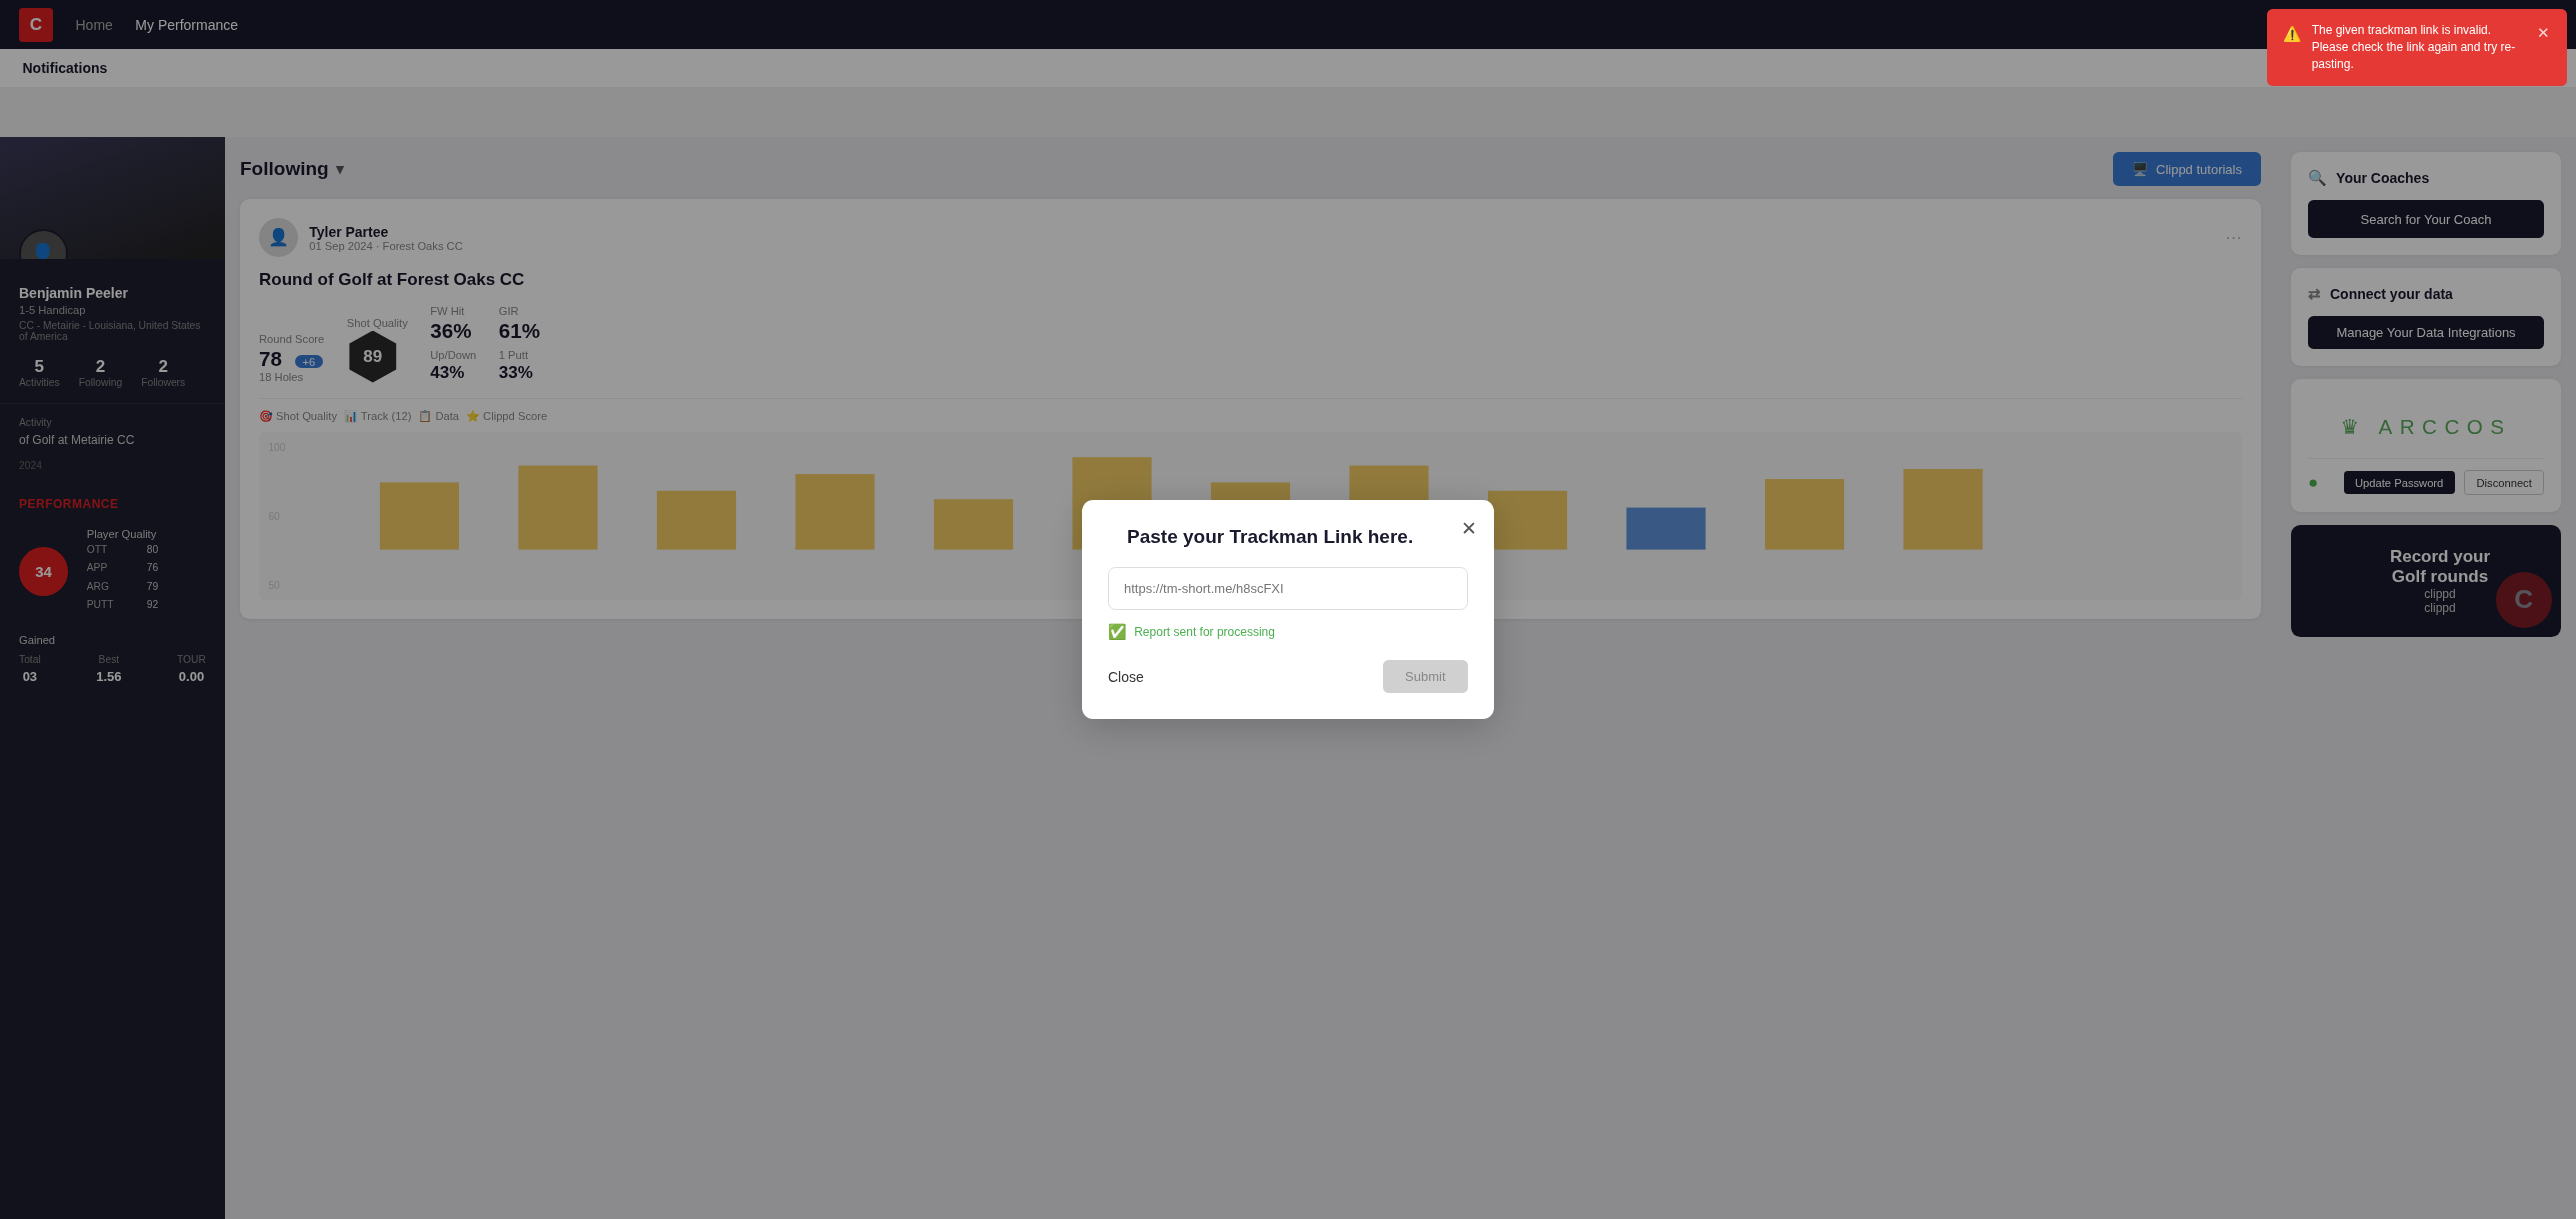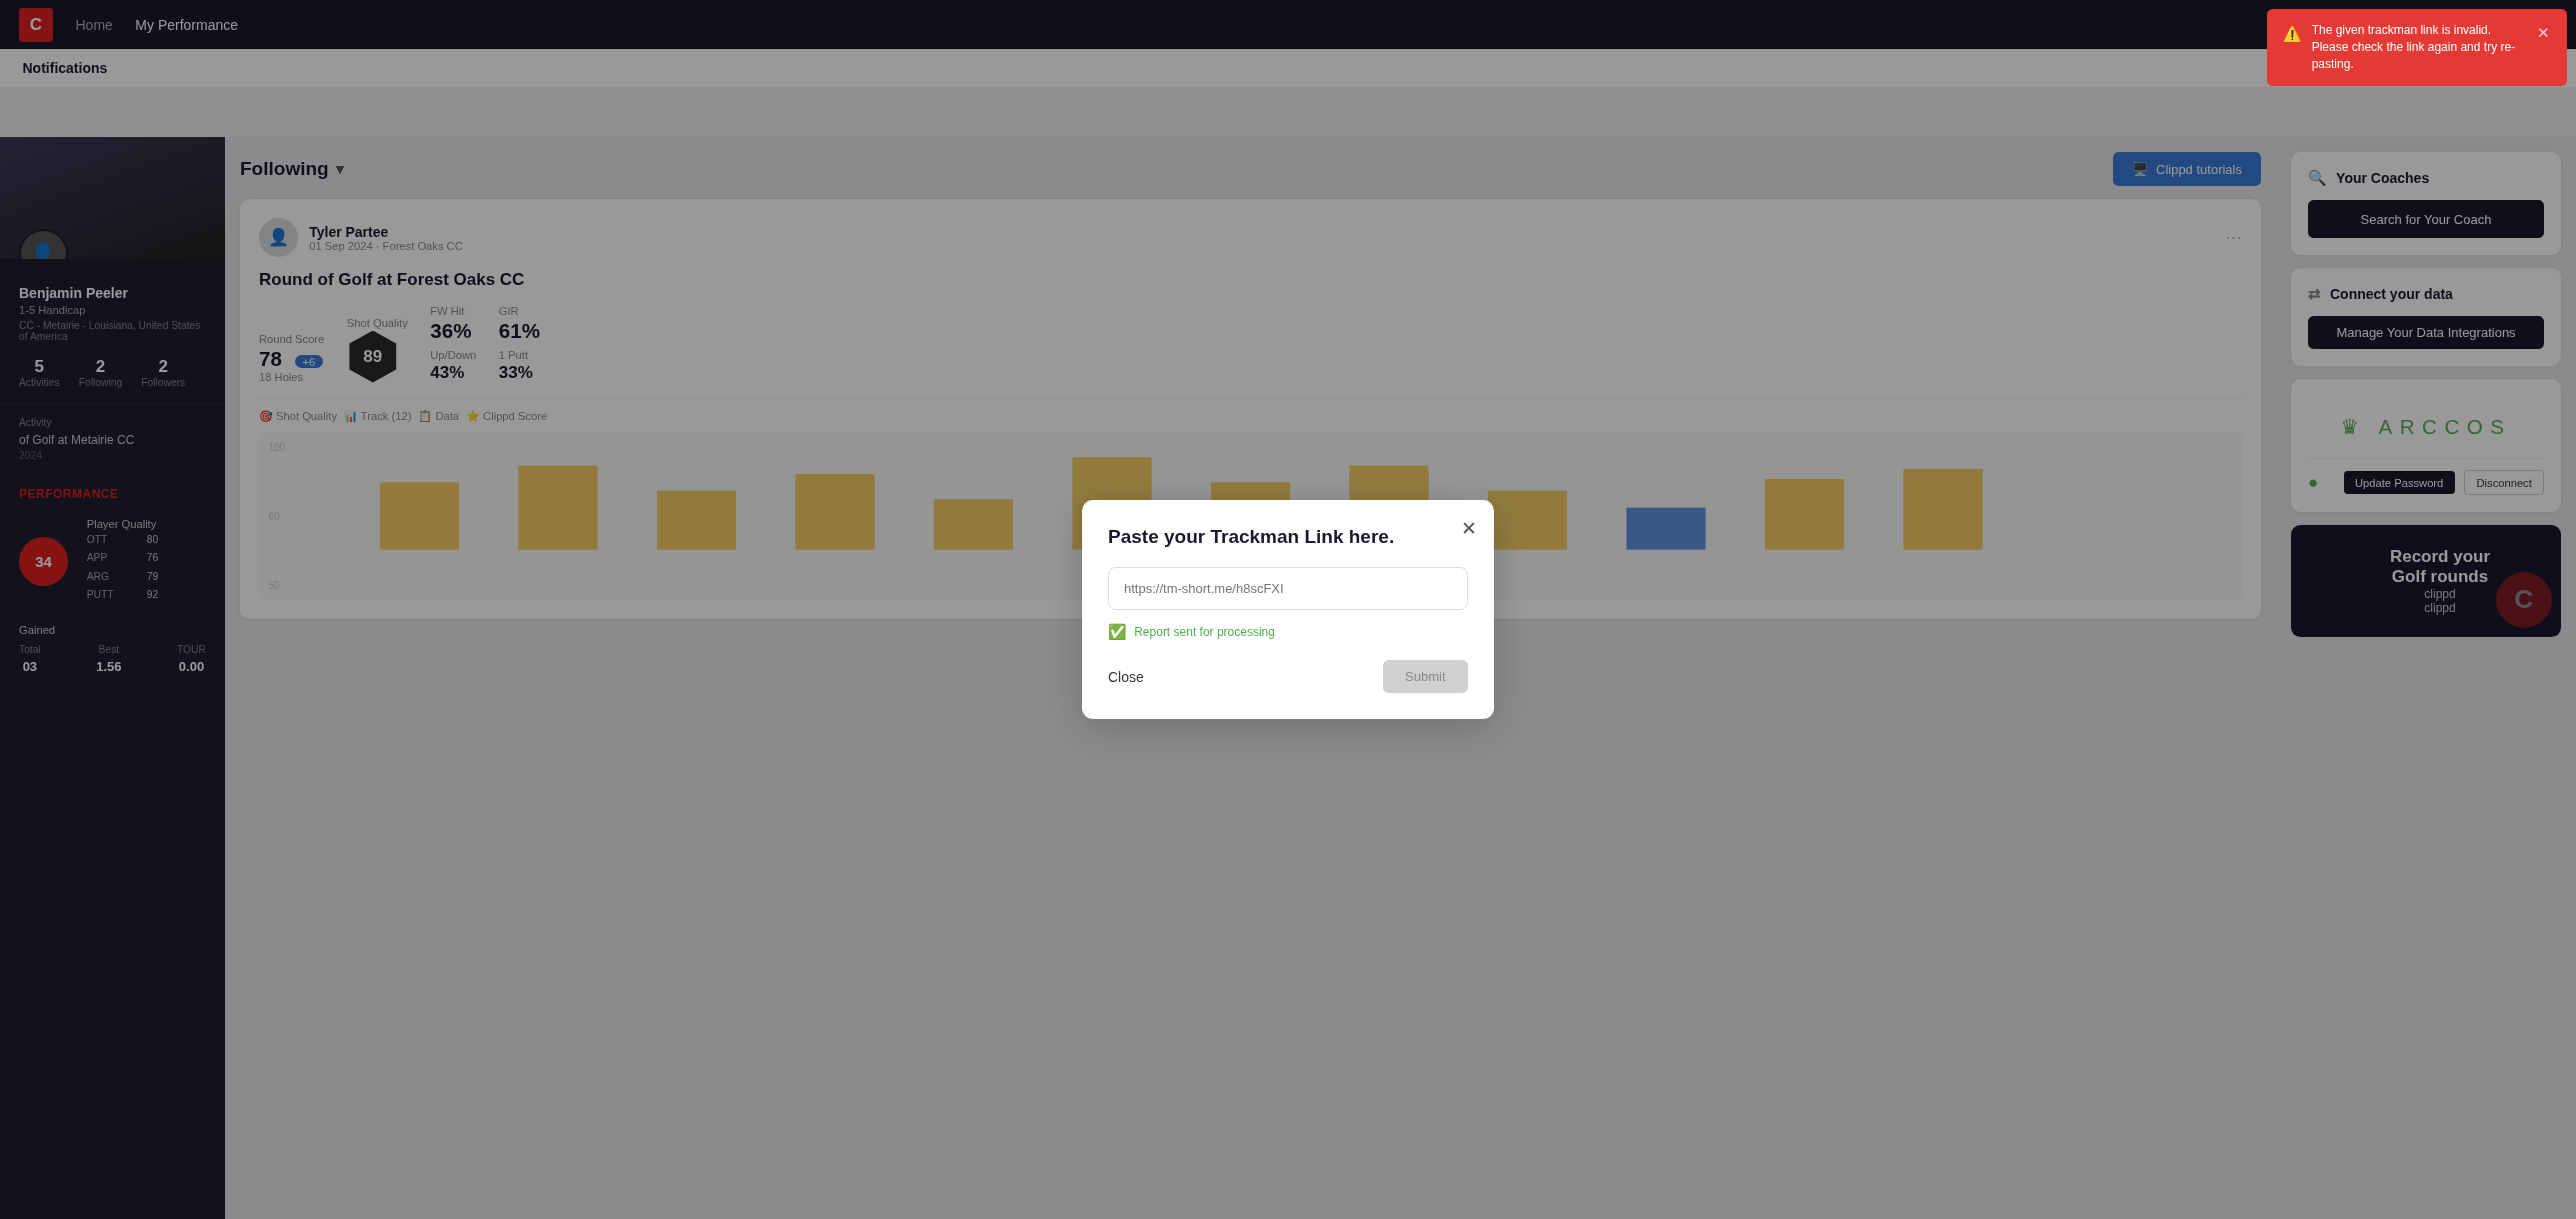--- a/index.html
+++ b/index.html
@@ -70,21 +70,21 @@
     .sidebar-location { color: #888; font-size: 10.3px; }
     .sidebar-stats {
       display: flex; padding: 0 19px 15px; gap: 19px;
       border-bottom: 0.9px solid #2a2a45;
     }
     .sidebar-stat { text-align: center; }
     .sidebar-stat-value { color: white; font-size: 17px; font-weight: 700; }
     .sidebar-stat-label { color: #888; font-size: 10.3px; }
     .sidebar-activity { padding: 13px 19px; }
     .sidebar-activity-label { color: #888; font-size: 10.3px; margin-bottom: 5.6px; }
-    .sidebar-activity-title { color: #ccc; font-size: 12px; margin-bottom: 3px; }
+    .sidebar-activity-title { color: #ccc; font-size: 12px; margin-bottom: 13px; }
     .sidebar-activity-date { color: #666; font-size: 10.3px; }
     .sidebar-section-title {
       color: #e02020; font-size: 12px; font-weight: 700;
       padding: 13px 19px 7.5px; text-transform: uppercase; letter-spacing: 0.5px;
     }
     .sidebar-perf { padding: 9.4px 19px; }
     .sidebar-perf-row { display: flex; align-items: center; gap: 7.5px; margin-bottom: 3.7px; }
     .sidebar-perf-name { color: #aaa; font-size: 10.3px; width: 34px; }
     .sidebar-perf-bar-bg { flex: 1; background: #2a2a45; border-radius: 1.9px; height: 5.6px; }
     .sidebar-perf-bar { height: 5.6px; border-radius: 1.9px; }
@@ -228,21 +228,21 @@
     .modal-overlay {
       position: fixed; top: 0; left: 0; right: 0; bottom: 0;
       background: rgba(0,0,0,0.4); z-index: 500;
       display: flex; align-items: center; justify-content: center;
     }
     .modal {
       background: white; border-radius: 11.2px; padding: 26px;
       width: 412px; max-width: 95vw; box-shadow: 0 7.5px 37px rgba(0,0,0,0.2);
       position: relative;
     }
-    .modal-title { font-size: 19px; font-weight: 700; color: #1a1a2e; margin-bottom: 19px; }
+    .modal-title { font-size: 19px; font-weight: 700; color: #1a1a2e; margin-bottom: 19px; margin-left: 19px; }
     .modal-close {
       position: absolute; top: 17px; right: 17px;
       background: none; border: none; font-size: 19px; cursor: pointer; color: #555;
     }
     .modal-input {
       width: 100%; border: 1.4px solid #ddd; border-radius: 7.5px;
       padding: 13px 15px; font-size: 13px; color: #1a1a2e; outline: none;
       margin-bottom: 13px;
     }
     .modal-success {

